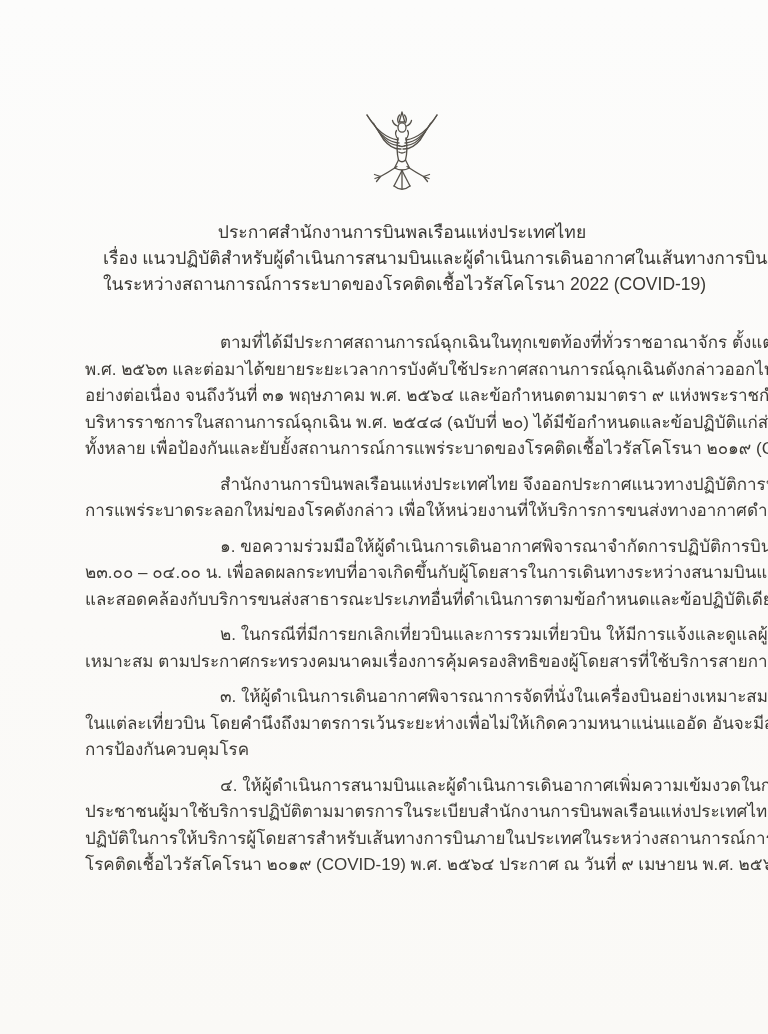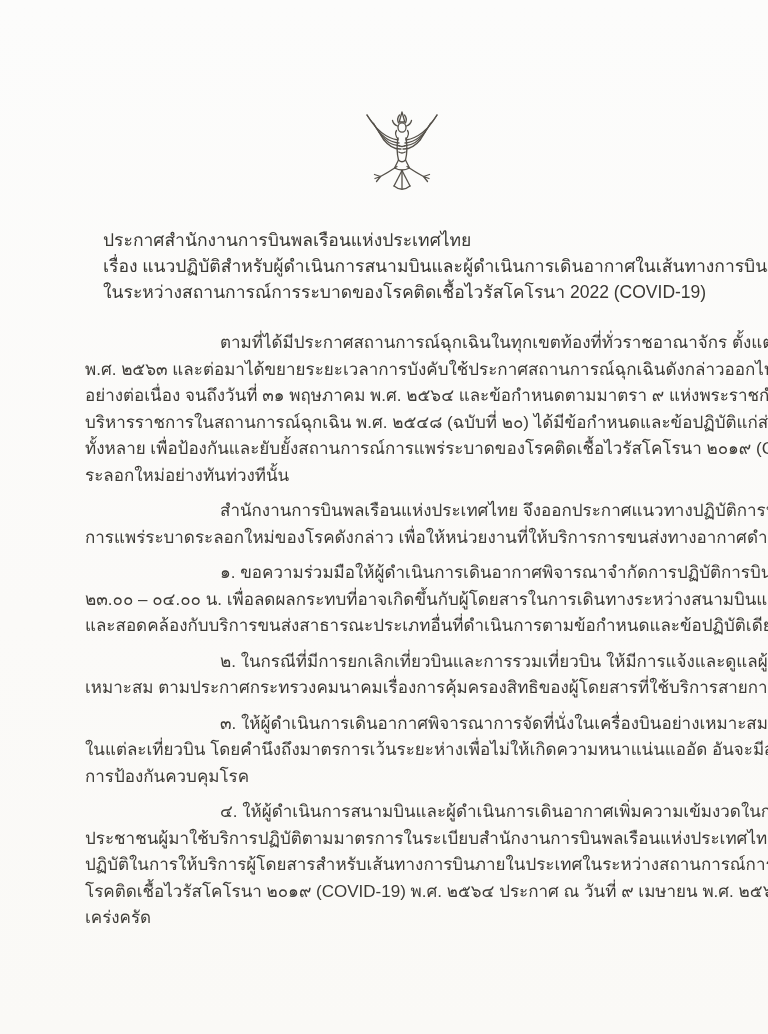--- a/index.html
+++ b/index.html
@@ -20,23 +20,24 @@
   .emblem {
     position: absolute;
     top: 110px;
     left: 352px;
     width: 100px;
     height: 100px;
   }
   .emblem svg { width: 100%; height: 100%; }
   .title-block {
     position: absolute;
-    top: 227px;
+    top: 219px;
     left: 103px;
     width: 598px;
+    text-align: center;
   }
   .title-line {
     font-size: 17.5px;
     line-height: 26px;
     white-space: nowrap;
     color: #3a3833;
   }
   .body-block {
     position: absolute;
     top: 330px;
@@ -109,21 +110,20 @@
   </div>
 
   <div class="body-block">
 
     <div class="para">
       <div class="line first">ตามที่ได้มีประกาศสถานการณ์ฉุกเฉินในทุกเขตท้องที่ทั่วราชอาณาจักร ตั้งแต่วันที่ ๒๖ มีนาคม</div>
       <div class="line">พ.ศ. ๒๕๖๓ และต่อมาได้ขยายระยะเวลาการบังคับใช้ประกาศสถานการณ์ฉุกเฉินดังกล่าวออกไปเป็นระยะ</div>
       <div class="line">อย่างต่อเนื่อง จนถึงวันที่ ๓๑ พฤษภาคม พ.ศ. ๒๕๖๔ และข้อกำหนดตามมาตรา ๙ แห่งพระราชกำหนด</div>
       <div class="line">บริหารราชการในสถานการณ์ฉุกเฉิน พ.ศ. ๒๕๔๘ (ฉบับที่ ๒๐) ได้มีข้อกำหนดและข้อปฏิบัติแก่ส่วนราชการ</div>
       <div class="line">ทั้งหลาย เพื่อป้องกันและยับยั้งสถานการณ์การแพร่ระบาดของโรคติดเชื้อไวรัสโคโรนา ๒๐๑๙ (COVID-19)</div>
-      <div class="line">ระลอกใหม่อย่างทันท่วงทีนั้น</div>
     </div>
 
     <div class="para">
       <div class="line first">สำนักงานการบินพลเรือนแห่งประเทศไทย จึงออกประกาศแนวทางปฏิบัติการป้องกันและยับยั้ง</div>
       <div class="line">การแพร่ระบาดระลอกใหม่ของโรคดังกล่าว เพื่อให้หน่วยงานที่ให้บริการการขนส่งทางอากาศดำเนินการ ดังนี้</div>
     </div>
 
     <div class="para">
       <div class="line first">๑. ขอความร่วมมือให้ผู้ดำเนินการเดินอากาศพิจารณาจำกัดการปฏิบัติการบินในระหว่างเวลา</div>
       <div class="line">๒๓.๐๐ – ๐๔.๐๐ น. เพื่อลดผลกระทบที่อาจเกิดขึ้นกับผู้โดยสารในการเดินทางระหว่างสนามบินและที่พัก</div>
@@ -139,17 +139,16 @@
       <div class="line first">๓. ให้ผู้ดำเนินการเดินอากาศพิจารณาการจัดที่นั่งในเครื่องบินอย่างเหมาะสมกับจำนวนผู้โดยสาร</div>
       <div class="line">ในแต่ละเที่ยวบิน โดยคำนึงถึงมาตรการเว้นระยะห่างเพื่อไม่ให้เกิดความหนาแน่นแออัด อันจะมีส่วนช่วยใน</div>
       <div class="line">การป้องกันควบคุมโรค</div>
     </div>
 
     <div class="para">
       <div class="line first">๔. ให้ผู้ดำเนินการสนามบินและผู้ดำเนินการเดินอากาศเพิ่มความเข้มงวดในการติดตามดูแลให้</div>
       <div class="line">ประชาชนผู้มาใช้บริการปฏิบัติตามมาตรการในระเบียบสำนักงานการบินพลเรือนแห่งประเทศไทย ว่าด้วยแนว</div>
       <div class="line">ปฏิบัติในการให้บริการผู้โดยสารสำหรับเส้นทางการบินภายในประเทศในระหว่างสถานการณ์การระบาดของ</div>
       <div class="line">โรคติดเชื้อไวรัสโคโรนา ๒๐๑๙ (COVID-19) พ.ศ. ๒๕๖๔ ประกาศ ณ วันที่ ๙ เมษายน พ.ศ. ๒๕๖๔ โดย</div>
-      <div class="line">เคร่งครัด</div>
     </div>
 
   </div>
 </div>
 
 </body></html>

